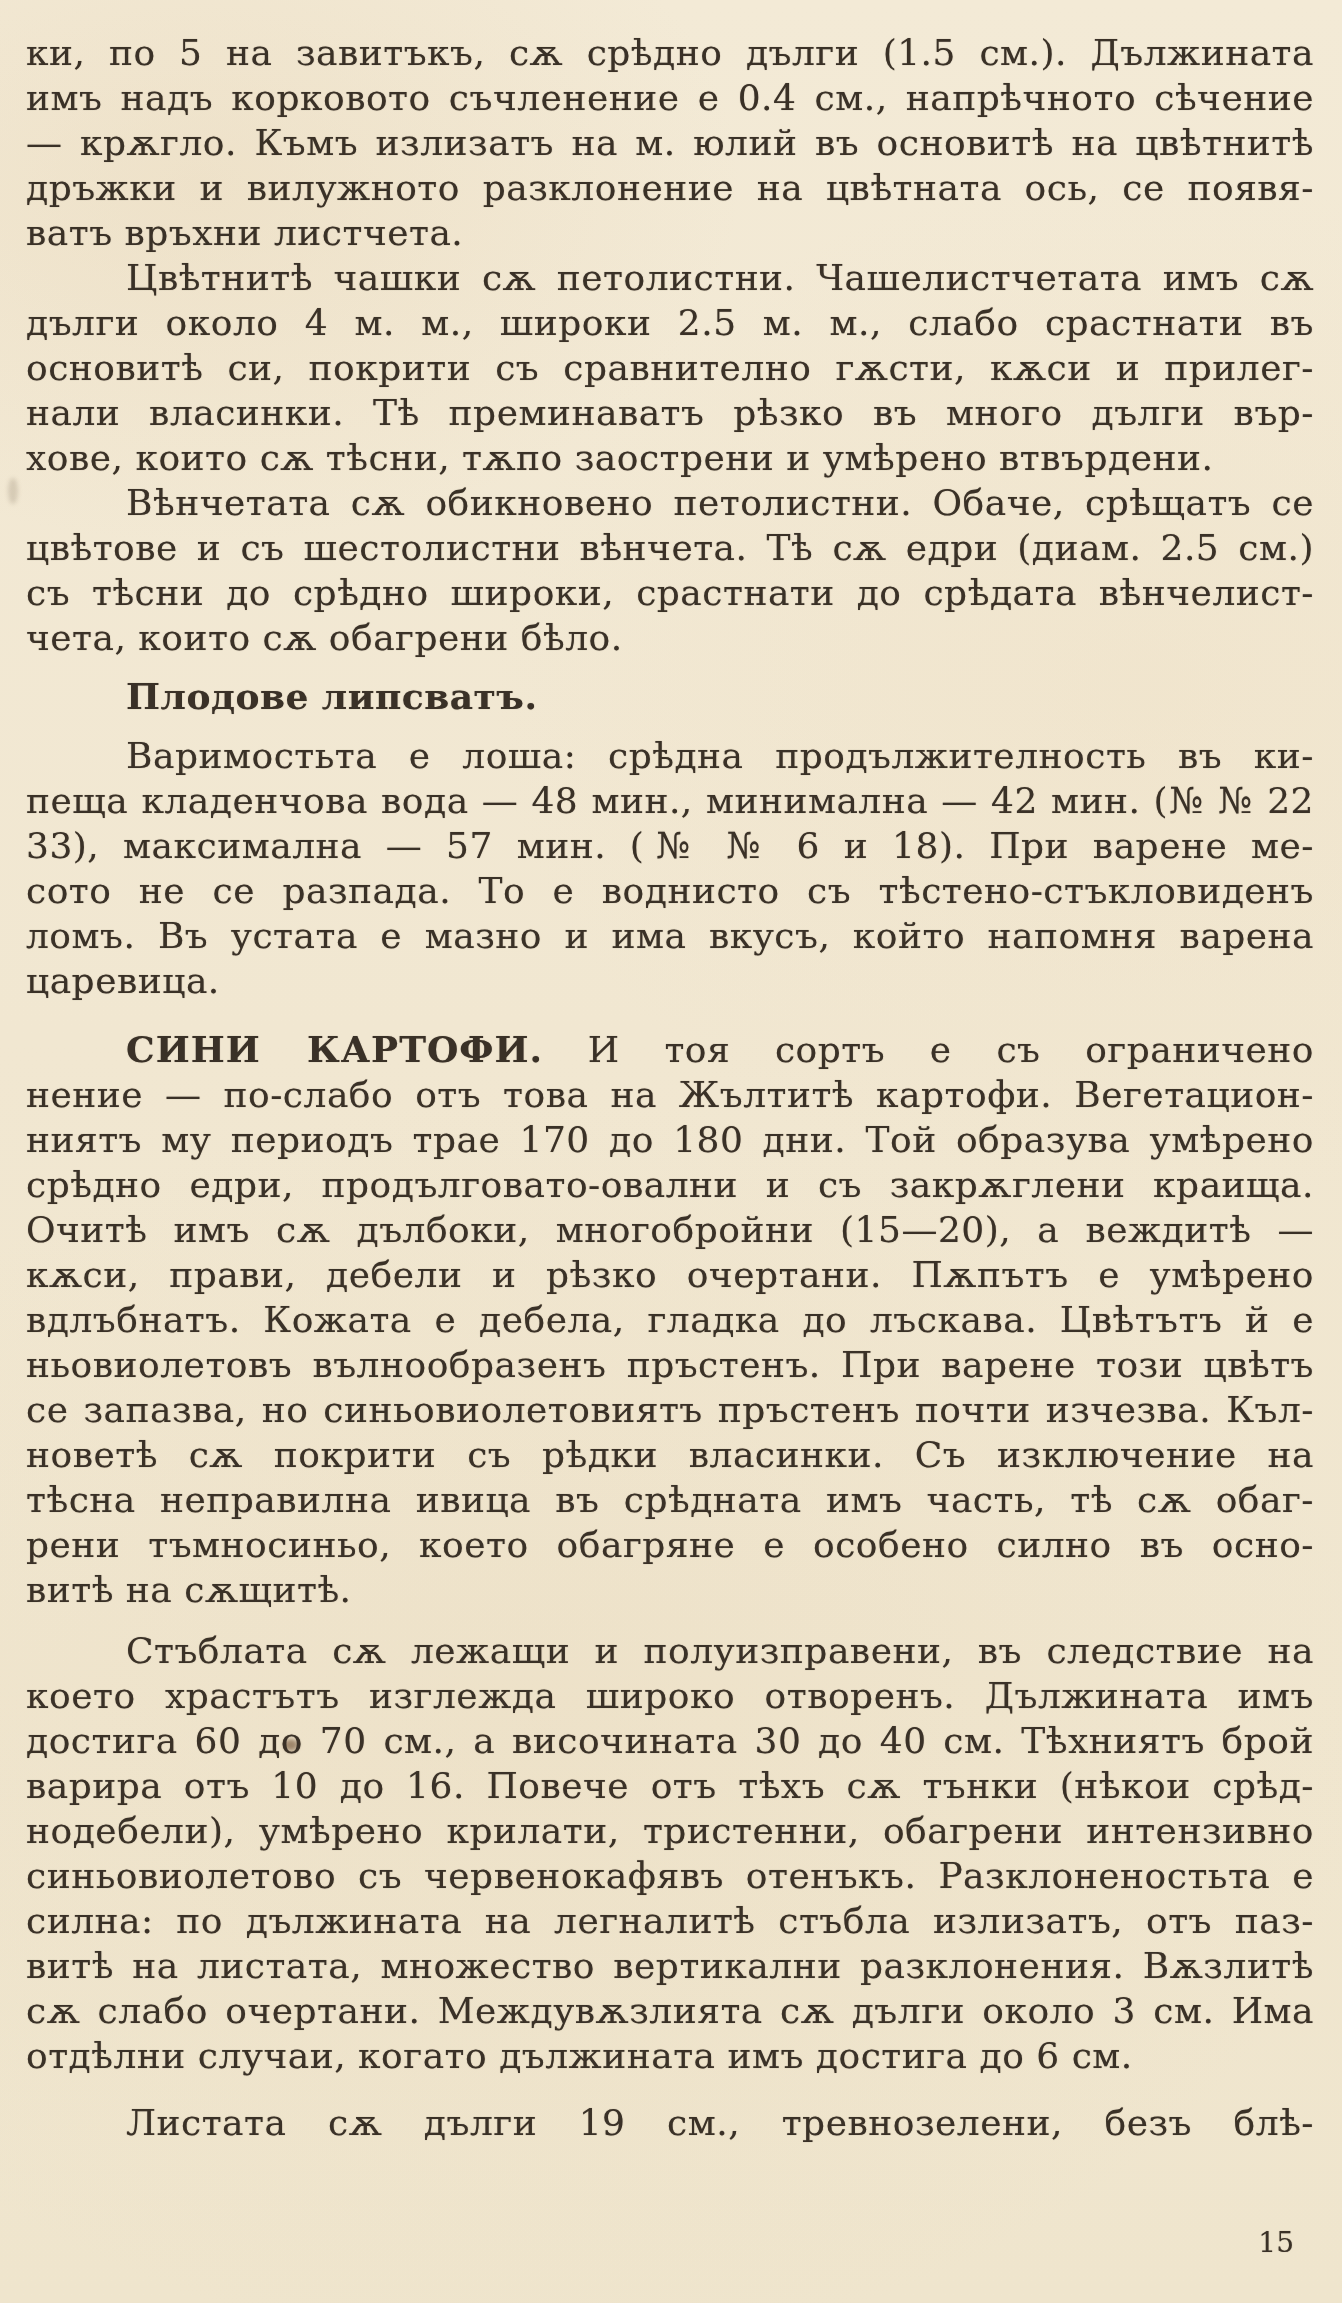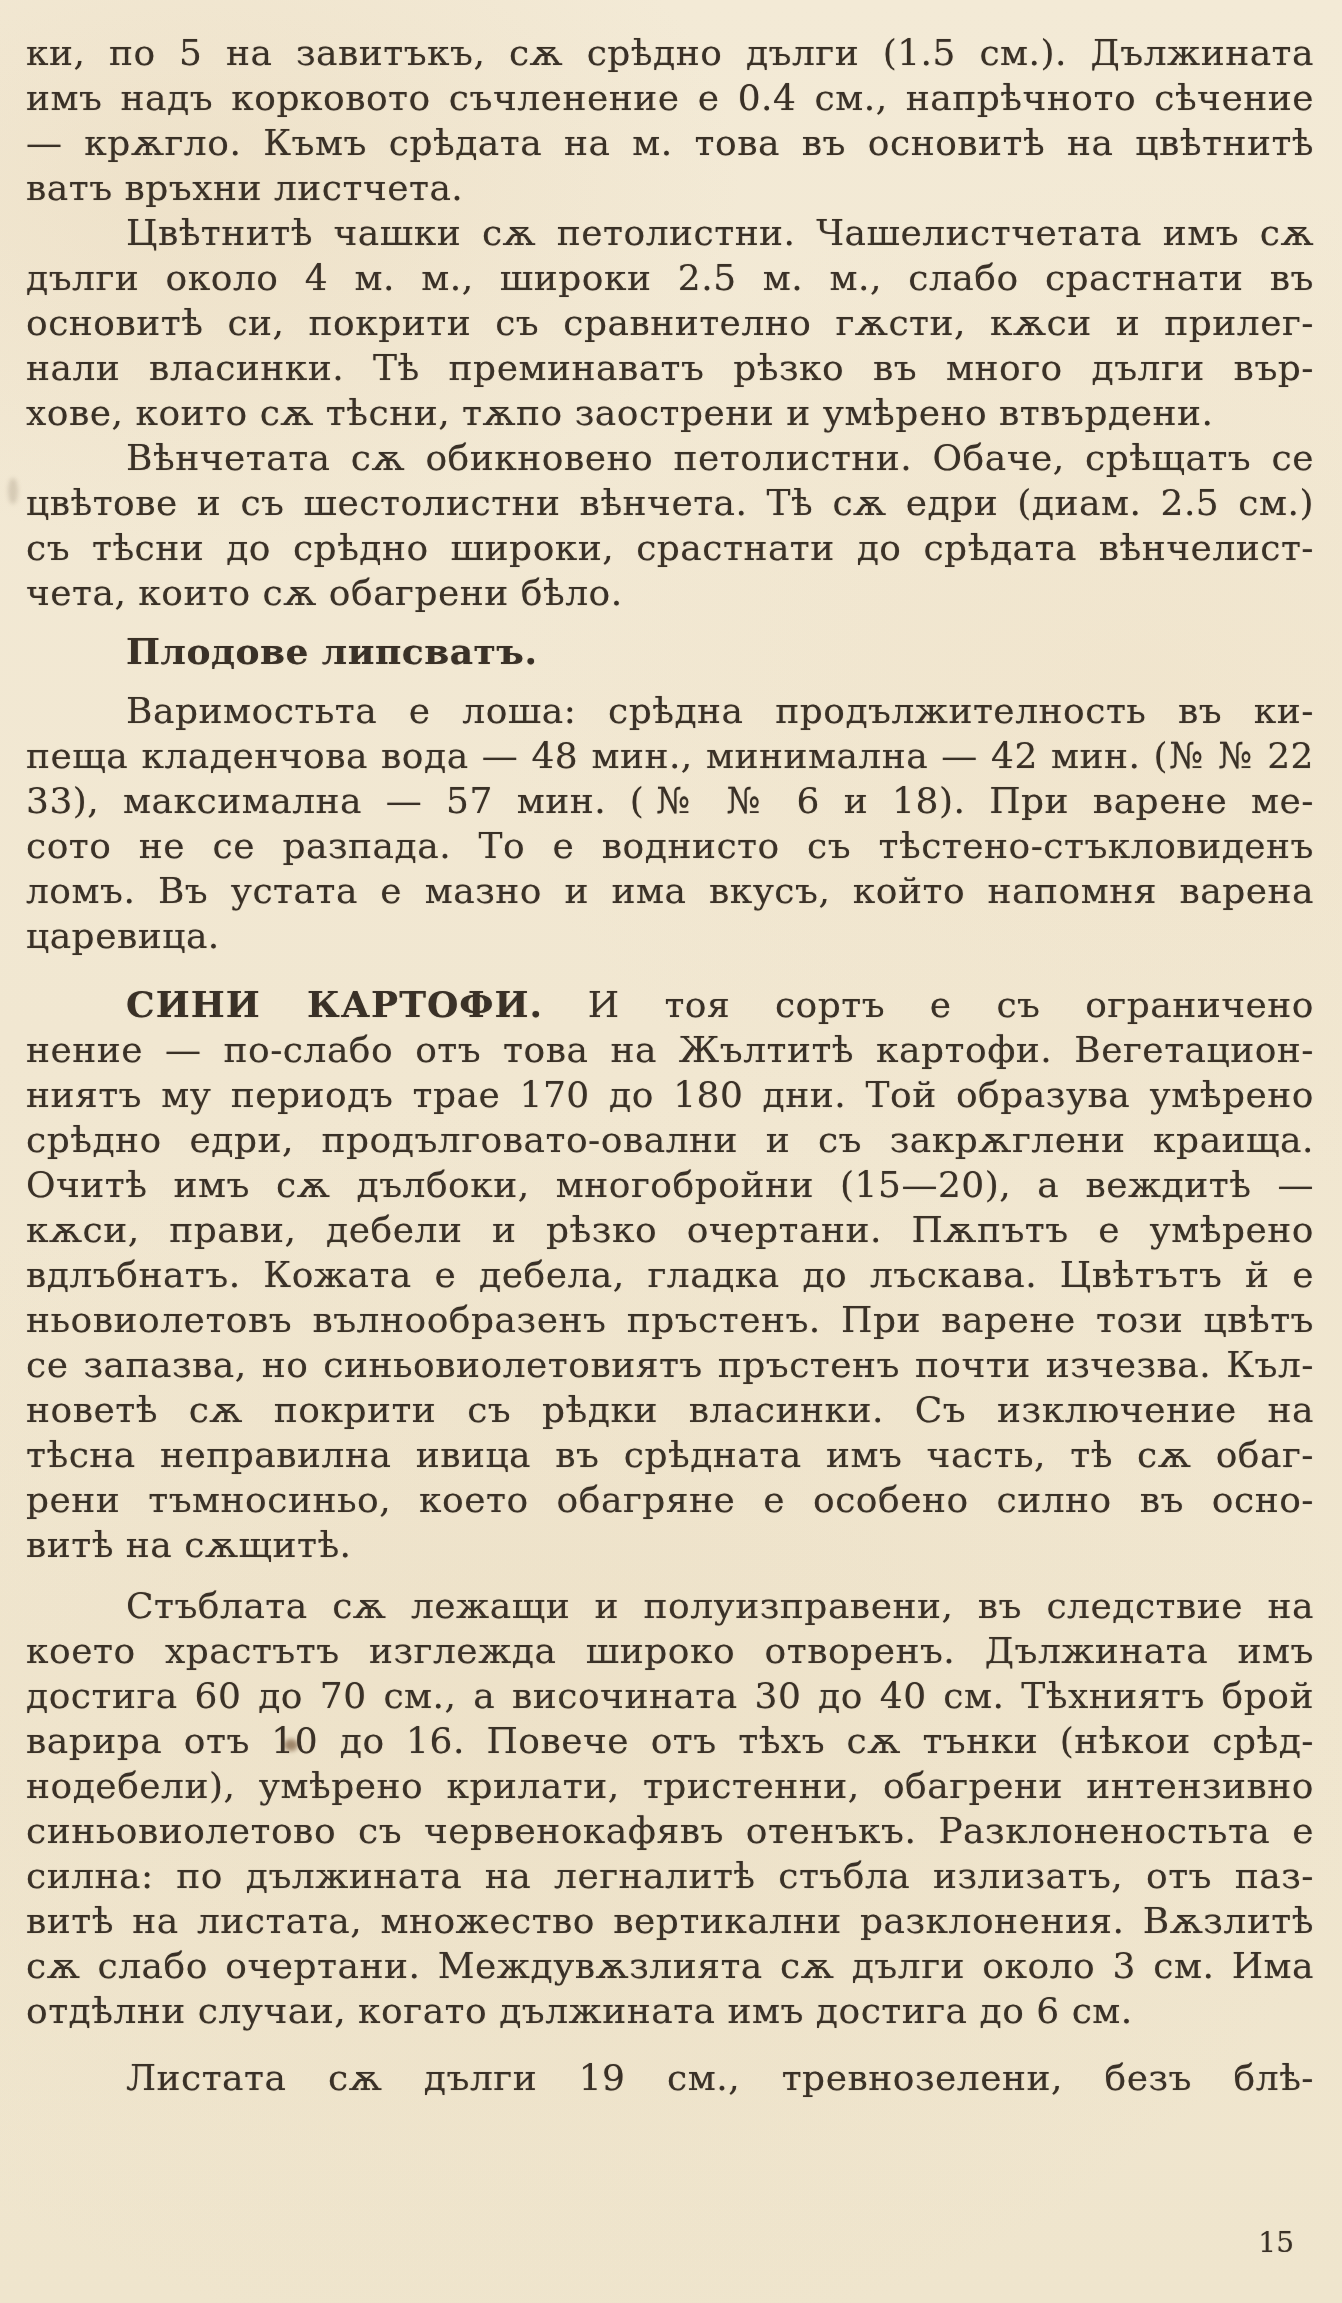--- a/index.html
+++ b/index.html
@@ -81,21 +81,22 @@
 <body>
 
 <div class="page">
   <div class="smudge s1"></div>
   <div class="smudge s2"></div>
 
   <main class="text-block" id="paragraphs">
       <div class="para">
         <div class="line">ки, по 5 на завитъкъ, сѫ срѣдно дълги (1.5 см.). Дължината</div>
         <div class="line">имъ надъ корковото съчленение е 0.4 см., напрѣчното сѣчение</div>
-        <div class="line">— крѫгло. Къмъ срѣдата на м. това въ основитѣ на цвѣтнитѣ</div>
+        <div class="line">— крѫгло. Къмъ излизатъ на м. юлий въ основитѣ на цвѣтнитѣ</div>
+        <div class="line">дръжки и вилужното разклонение на цвѣтната ось, се появя-</div>
         <div class="line last">ватъ връхни листчета.</div>
       </div>
       <div class="para">
         <div class="line indent">Цвѣтнитѣ чашки сѫ петолистни. Чашелистчетата имъ сѫ</div>
         <div class="line">дълги около 4 м. м., широки 2.5 м. м., слабо срастнати въ</div>
         <div class="line">основитѣ си, покрити съ сравнително гѫсти, кѫси и прилег-</div>
         <div class="line">нали власинки. Тѣ преминаватъ рѣзко въ много дълги вър-</div>
         <div class="line last">хове, които сѫ тѣсни, тѫпо заострени и умѣрено втвърдени.</div>
       </div>
       <div class="para">

